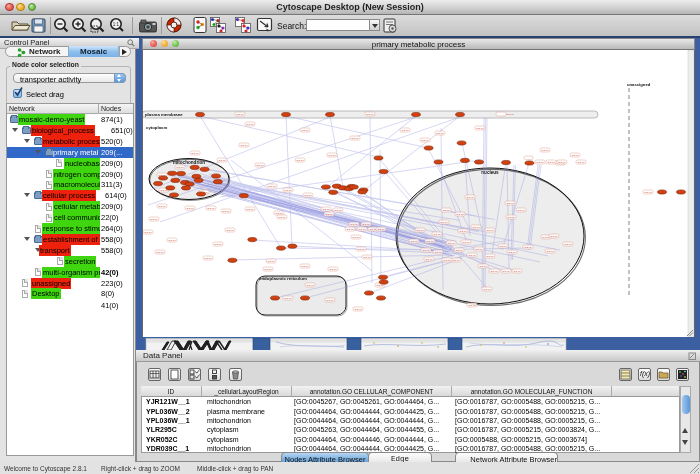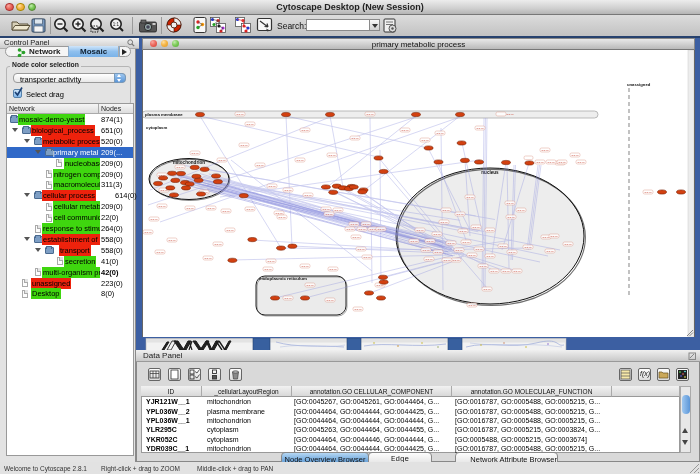--- a/index.html
+++ b/index.html
@@ -206,21 +206,21 @@
 <div id="treerows" class="abs" style="left:0;top:0;">
 <div class="trow" style="left:7px;top:114.0px;width:126px;">
       <span class="folder" style="left:3px;"></span>
       <span class="tg" style="position:absolute;left:11px;top:0;height:11px;max-width:80px;overflow:hidden;">mosaic-demo-yeast</span>
       <span class="cnt" style="left:94px;color:#000;">874(1)</span>
     </div>
 <div class="trow" style="left:7px;top:124.9px;width:126px;">
       <span class="arrow" style="left:5px;"></span>
       <span class="folder" style="left:15px;"></span>
       <span class="tr" style="position:absolute;left:24px;top:0;height:11px;max-width:67px;overflow:hidden;">biological_process</span>
-      <span class="cnt" style="left:94px;color:#000;">651(0)</span>
+      <span class="cnt" style="left:104px;color:#000;">651(0)</span>
     </div>
 <div class="trow" style="left:7px;top:135.8px;width:126px;">
       <span class="arrow" style="left:17px;"></span>
       <span class="folder" style="left:27px;"></span>
       <span class="tr" style="position:absolute;left:35px;top:0;height:11px;max-width:56px;overflow:hidden;">metabolic process</span>
       <span class="cnt" style="left:94px;color:#000;">520(0)</span>
     </div>
 <div class="trow" style="left:7px;top:146.7px;width:126px;background:#3069c8;color:#fff;">
       <span class="arrow" style="left:28px;"></span>
       <span class="folder" style="left:38px;"></span>
@@ -239,21 +239,21 @@
     </div>
 <div class="trow" style="left:7px;top:179.4px;width:126px;">
       <span class="file" style="left:39px;"></span>
       <span class="tg" style="position:absolute;left:46px;top:0;height:11px;max-width:45px;overflow:hidden;">macromolecule m</span>
       <span class="cnt" style="left:94px;color:#000;">311(3)</span>
     </div>
 <div class="trow" style="left:7px;top:190.3px;width:126px;">
       <span class="arrow" style="left:17px;"></span>
       <span class="folder" style="left:27px;"></span>
       <span class="tr" style="position:absolute;left:35px;top:0;height:11px;max-width:56px;overflow:hidden;">cellular process</span>
-      <span class="cnt" style="left:108px;color:#000;">614(0)</span>
+      <span class="cnt" style="left:98px;color:#000;">614(0)</span>
     </div>
 <div class="trow" style="left:7px;top:201.2px;width:126px;">
       <span class="file" style="left:39px;"></span>
       <span class="tg" style="position:absolute;left:46px;top:0;height:11px;max-width:45px;overflow:hidden;">cellular metaboli</span>
       <span class="cnt" style="left:94px;color:#000;">209(0)</span>
     </div>
 <div class="trow" style="left:7px;top:212.1px;width:126px;">
       <span class="file" style="left:39px;"></span>
       <span class="tg" style="position:absolute;left:46px;top:0;height:11px;max-width:45px;overflow:hidden;">cell communicati</span>
       <span class="cnt" style="left:94px;color:#000;">22(0)</span>
@@ -265,27 +265,27 @@
     </div>
 <div class="trow" style="left:7px;top:233.9px;width:126px;">
       <span class="arrow" style="left:17px;"></span>
       <span class="folder" style="left:27px;"></span>
       <span class="tr" style="position:absolute;left:35px;top:0;height:11px;max-width:56px;overflow:hidden;">establishment of lo</span>
       <span class="cnt" style="left:94px;color:#000;">558(0)</span>
     </div>
 <div class="trow" style="left:7px;top:244.8px;width:126px;">
       <span class="arrow" style="left:28px;"></span>
       <span class="folder" style="left:38px;"></span>
-      <span class="tr" style="position:absolute;left:52px;top:0;height:11px;max-width:45px;overflow:hidden;">transport</span>
+      <span class="tr" style="position:absolute;left:32px;top:0;height:11px;max-width:45px;overflow:hidden;">transport</span>
       <span class="cnt" style="left:94px;color:#000;">558(0)</span>
     </div>
 <div class="trow" style="left:7px;top:255.7px;width:126px;">
       <span class="file" style="left:50px;"></span>
       <span class="tg" style="position:absolute;left:57px;top:0;height:11px;max-width:34px;overflow:hidden;">secretion</span>
-      <span class="cnt" style="left:94px;color:#000;">41(0)</span>
+      <span class="cnt" style="left:94px;color:#000;margin-top:44px;">41(0)</span>
     </div>
 <div class="trow" style="left:7px;top:266.6px;width:126px;">
       <span class="file" style="left:28px;"></span>
       <span class="tg" style="position:absolute;left:35px;top:0;height:11px;max-width:56px;overflow:hidden;">multi-organism pro</span>
       <span class="cnt" style="left:94px;color:#000;font-weight:bold;">42(0)</span>
     </div>
 <div class="trow" style="left:7px;top:277.5px;width:126px;">
       <span class="file" style="left:15px;"></span>
       <span class="tr" style="position:absolute;left:24px;top:0;height:11px;max-width:67px;overflow:hidden;">unassigned</span>
       <span class="cnt" style="left:94px;color:#000;">223(0)</span>
@@ -805,21 +805,21 @@
 <div class="drow" style="left:207px;top:443.9px;width:84px;">mitochondrion</div>
 <div class="drow" style="left:294px;top:443.9px;width:157px;">[GO:0044464, GO:0044444, GO:0044425, G...</div>
 <div class="drow" style="left:455px;top:443.9px;width:156px;">[GO:0016787, GO:0005488, GO:0005215, G...</div>
 
 <div class="abs" style="left:680px;top:386px;width:11px;height:67px;background:#e8e8e8;border:1px solid #aaa;box-sizing:border-box;"></div>
 <div class="abs" style="left:681.5px;top:395px;width:8px;height:19px;background:linear-gradient(90deg,#9ec7f0,#5b96d8);border-radius:4px;"></div>
 <div class="abs" style="left:682px;top:428px;width:0;height:0;border-left:3.5px solid transparent;border-right:3.5px solid transparent;border-bottom:5px solid #444;"></div>
 <div class="abs" style="left:682px;top:440px;width:0;height:0;border-left:3.5px solid transparent;border-right:3.5px solid transparent;border-top:5px solid #444;"></div>
 
 </div>
-<div class="dtab" style="left:281px;width:88px;background:linear-gradient(#b5d7f3,#74aadd 60%,#6ba3d8);">Node Overview Browser</div>
+<div class="dtab" style="left:281px;width:88px;background:linear-gradient(#b5d7f3,#74aadd 60%,#6ba3d8);">Nodes Attribute Browser</div>
 <div class="dtab" style="left:368px;width:64px;font-family:Liberation Mono, monospace;">Edge Attribute Browser</div>
 <div class="dtab" style="left:455px;width:103px;text-align:right;">Network Attribute Browser</div>
 
 <div id="statusbar" class="abs">
     <span style="position:absolute;left:4px;top:3px;">Welcome to Cytoscape 2.8.1</span>
     <span style="position:absolute;left:101px;top:3px;">Right-click + drag to ZOOM</span>
     <span style="position:absolute;left:197px;top:3px;">Middle-click + drag to PAN</span>
   </div>
 <svg class="abs" style="left:688px;top:462px" width="12" height="12">
     <path d="M11 2 L2 11 M11 6 L6 11 M11 10 L10 11" stroke="#999" stroke-width="1"></path>

